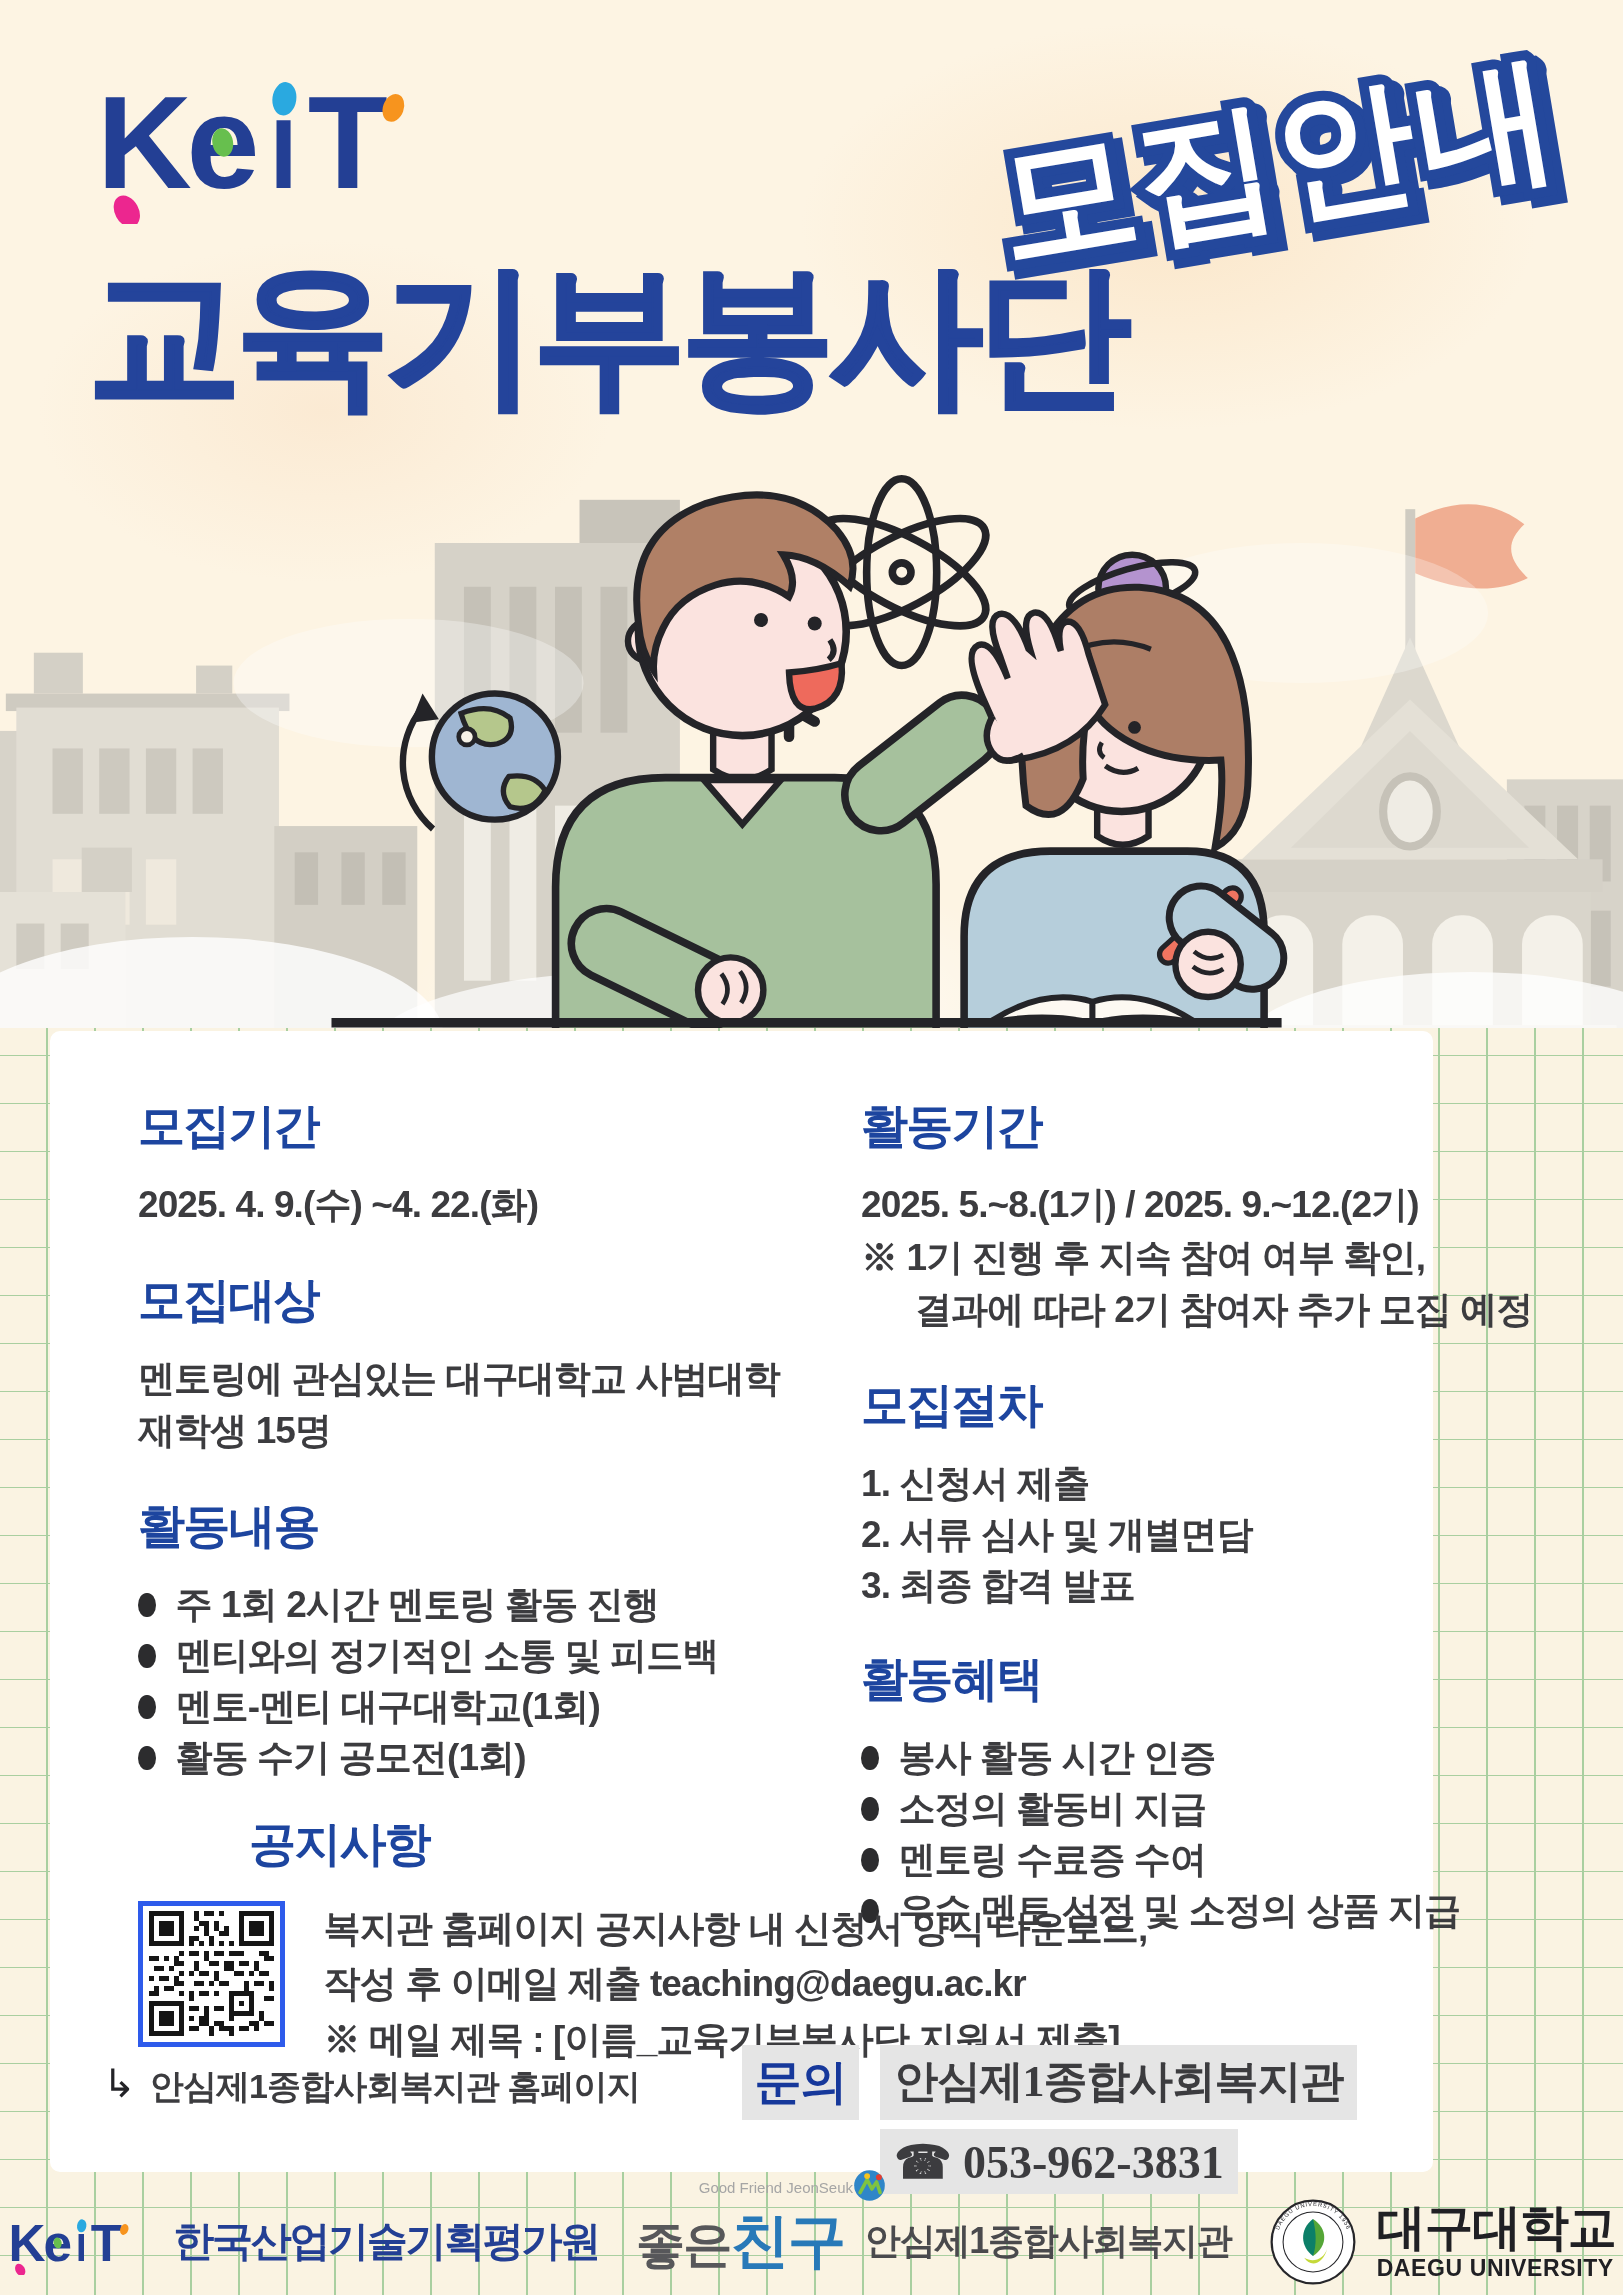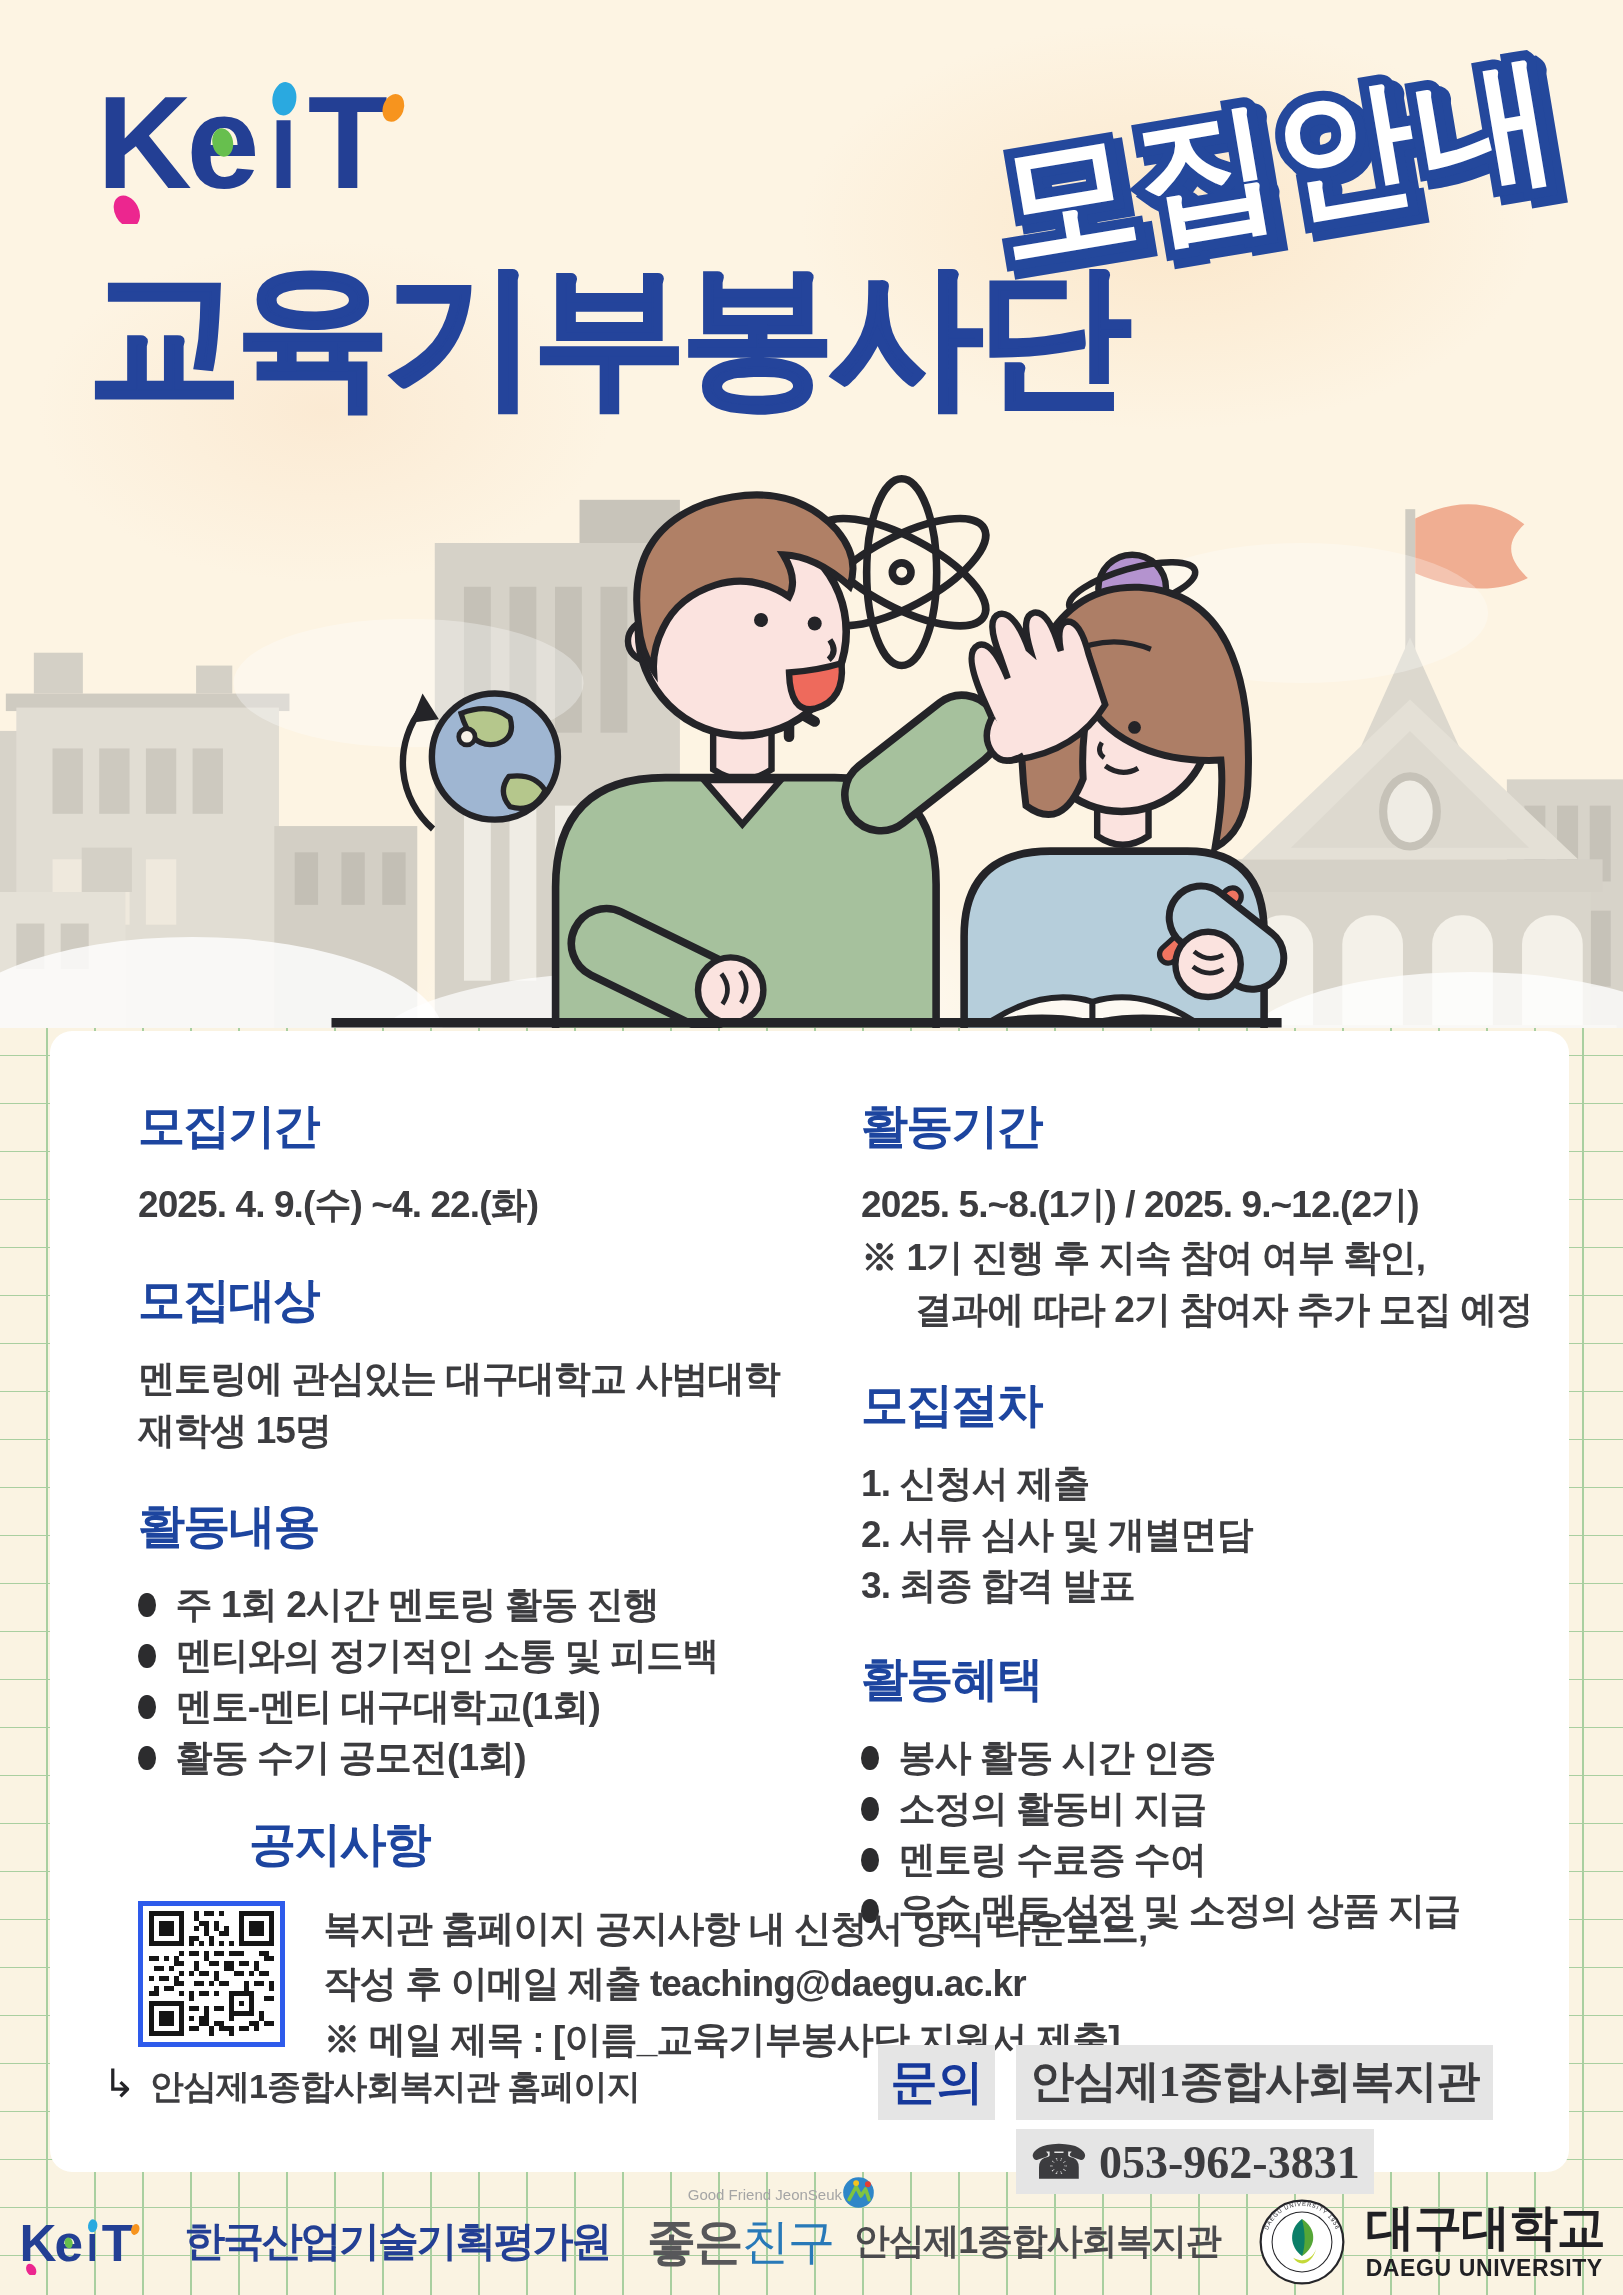--- a/index.html
+++ b/index.html
@@ -26,22 +26,22 @@
   .keit-logo{position:absolute; top:53px; left:93px;}
   .badge-wrap{position:absolute; top:30px; right:10.5px; transform:rotate(-9.5deg);}
   .badge-wrap svg text{font-family:"Liberation Sans", sans-serif;}
   .page-title{
     position:absolute; top:251px; left:88px; margin:0;
     font-size:153px; font-weight:bold; letter-spacing:-4.7px; color:#24449b;
     -webkit-text-stroke:4.1px #24449b; line-height:1.1; white-space:nowrap;
   }
   
   .card{
-    position:absolute; left:50px; top:1031px; width:1519px; height:1141px;
-    background:#ffffff; border-radius:22px;
+    position:absolute; left:50px; top:1031px; width:1383px; height:1141px;
+    background:#ffffff; border-radius:10px;
   }
   .col-left {position:absolute; left:88px;  top:64px; width:712px;}
   .col-right{position:absolute; left:811px; top:64px; width:700px;}
   .sec{margin:0 0 37px 0;}
   .sec h2{
     margin:0 0 21px 0; font-size:47px; font-weight:bold; color:#1d459f; letter-spacing:-1.8px;
   }
   .body-line{
     margin:0; font-size:37px; font-weight:bold; color:#3c3c3f; letter-spacing:-0.9px; line-height:1.42;
   }
@@ -73,21 +73,21 @@
   .footer{
     position:absolute; top:2192px; left:0; width:1623px; height:99px;
     display:flex; align-items:center; justify-content:center; gap:37px;
   }
   .f-item{display:flex; align-items:center; gap:20px;}
   .f-keit-name{font-size:41px; font-weight:bold; color:#233f94; letter-spacing:-2.3px; white-space:nowrap;}
   .gf-logo{position:relative; display:flex; align-items:baseline;}
   .gf-caption{position:absolute; top:-23px; right:-8.2px; font-size:15px; color:#a5a5a5; white-space:nowrap;}
   .gf-mark{position:absolute; top:-33px; right:-41px;}
   .gf-w1{font-size:49px; font-weight:bold; color:#57575a; letter-spacing:-1.8px;}
-  .gf-w2{font-size:48px; font-weight:normal; color:#2879b8; letter-spacing:-1.8px;}
+  .gf-w2{font-size:59px; font-weight:bold; color:#2879b8; letter-spacing:-1.8px;}
   .f-org-name{font-size:36px; font-weight:bold; color:#4a4a4d; letter-spacing:-1.2px; white-space:nowrap;}
   .univ-text{display:flex; flex-direction:column; line-height:1;}
   .univ-kr{font-size:49px; font-weight:bold; color:#202024; letter-spacing:-1.2px;}
   .univ-en{font-size:23px; font-weight:bold; color:#202024; letter-spacing:0.6px; margin-top:4.7px;}
 </style>
 </head>
 <body>
 
 <div class="poster">
 

